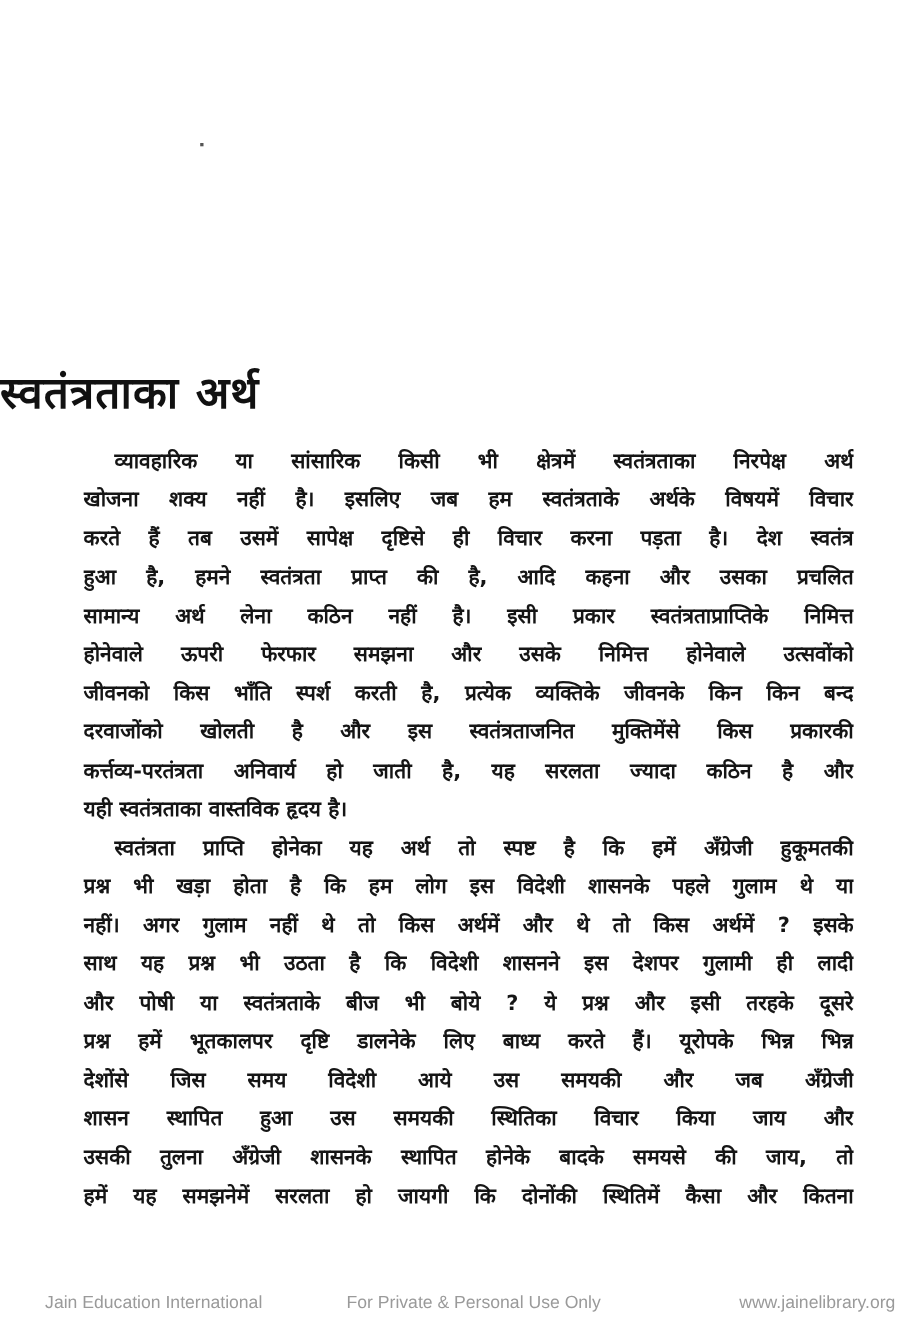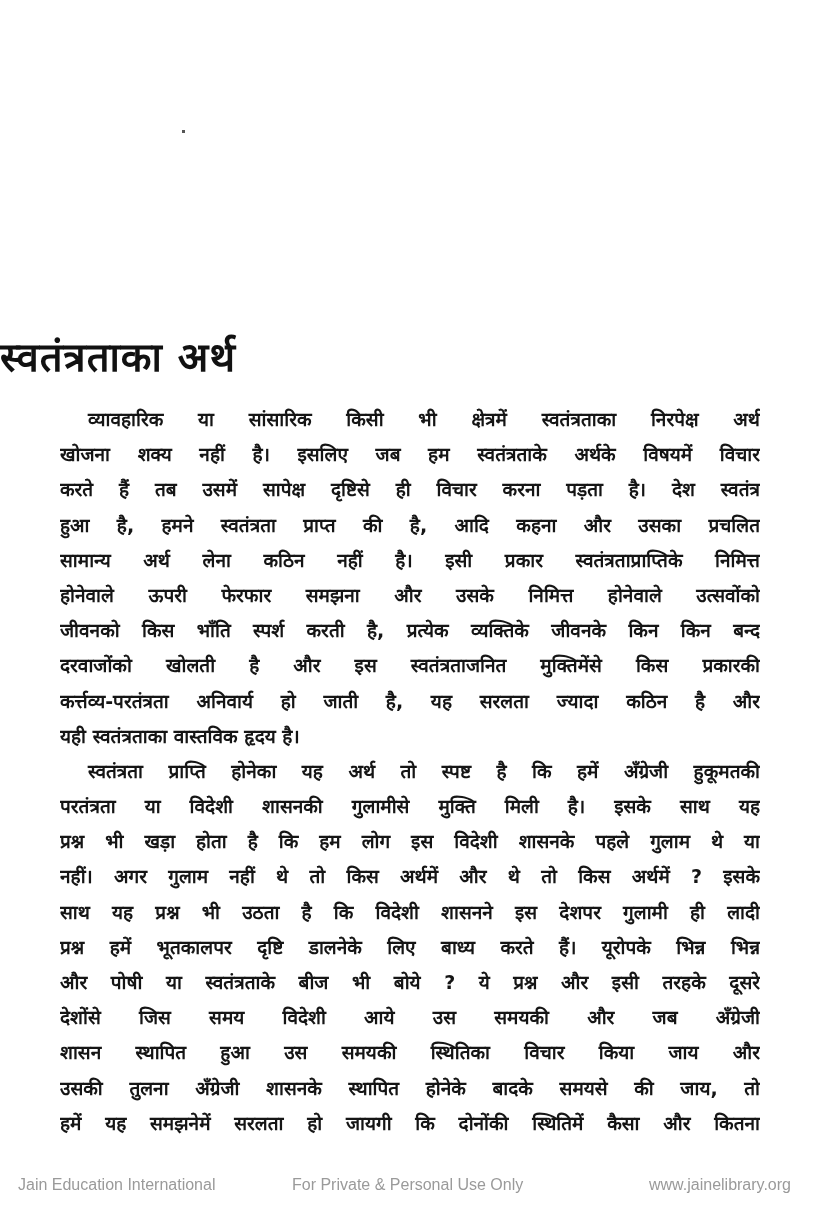--- a/index.html
+++ b/index.html
@@ -1,27 +1,27 @@
 <!DOCTYPE html>
 <html><head>
 <meta charset="utf-8">
 <style>
   html, body { margin: 0; padding: 0; background: #ffffff; }
   body { width: 828px; height: 1218px; position: relative; overflow: hidden;
          font-family: "DejaVu Sans", sans-serif; color: #151515; }
   .speck { position: absolute; left: 182px; top: 130px; width: 3px; height: 3px; background: #555; }
   .title { position: absolute; left: 0; width: 828px; top: 328px; text-align: left;
            font-size: 40px; font-weight: bold; letter-spacing: 1px; color: #111; }
-  .body { position: absolute; left: 60px; width: 700px; top: 402px; }
+  .body { position: absolute; left: 76px; width: 700px; top: 402px; }
   .line { display: block; height: 35.2px; line-height: 35.2px; font-size: 19px; font-weight: bold;
           white-space: nowrap; text-align: justify; text-align-last: justify; overflow: hidden; }
   .line.first { padding-left: 28px; }
   .line.last { text-align-last: left; }
   .footer { position: absolute; top: 1176px; font-family: "Liberation Sans", sans-serif;
-            font-size: 16px; color: #9a9a9a; }
+            font-size: 16px; color: #9a9a9a; margin-left: 23px; }
   .f1 { left: 18px; }
   .f2 { left: 292px; }
   .f3 { left: 649px; }
 </style>
 </head>
 <body>
 
 <div class="speck"></div>
 
 <div class="title">स्वतंत्रताका अर्थ</div>
@@ -34,26 +34,25 @@
     <span class="line">हुआ है, हमने स्वतंत्रता प्राप्त की है, आदि कहना और उसका प्रचलित</span>
     <span class="line">सामान्य अर्थ लेना कठिन नहीं है। इसी प्रकार स्वतंत्रताप्राप्तिके निमित्त</span>
     <span class="line">होनेवाले ऊपरी फेरफार समझना और उसके निमित्त होनेवाले उत्सवोंको</span>
     <span class="line">जीवनको किस भाँति स्पर्श करती है, प्रत्येक व्यक्तिके जीवनके किन किन बन्द</span>
     <span class="line">दरवाजोंको खोलती है और इस स्वतंत्रताजनित मुक्तिमेंसे किस प्रकारकी</span>
     <span class="line">कर्त्तव्य-परतंत्रता अनिवार्य हो जाती है, यह सरलता ज्यादा कठिन है और</span>
     <span class="line last">यही स्वतंत्रताका वास्तविक हृदय है।</span>
   </div>
   <div>
     <span class="line first">स्वतंत्रता प्राप्ति होनेका यह अर्थ तो स्पष्ट है कि हमें अँग्रेजी हुकूमतकी</span>
-    <span class="line">परतंत्रता या विदेशी शासनकी गुलामीसे मुक्ति मिली है। इसके साथ यह</span>
     <span class="line">प्रश्न भी खड़ा होता है कि हम लोग इस विदेशी शासनके पहले गुलाम थे या</span>
     <span class="line">नहीं। अगर गुलाम नहीं थे तो किस अर्थमें और थे तो किस अर्थमें ? इसके</span>
     <span class="line">साथ यह प्रश्न भी उठता है कि विदेशी शासनने इस देशपर गुलामी ही लादी</span>
+    <span class="line">और पोषी या स्वतंत्रताके बीज भी बोये ? ये प्रश्न और इसी तरहके दूसरे</span>
     <span class="line">प्रश्न हमें भूतकालपर दृष्टि डालनेके लिए बाध्य करते हैं। यूरोपके भिन्न भिन्न</span>
-    <span class="line">और पोषी या स्वतंत्रताके बीज भी बोये ? ये प्रश्न और इसी तरहके दूसरे</span>
     <span class="line">देशोंसे जिस समय विदेशी आये उस समयकी और जब अँग्रेजी</span>
     <span class="line">शासन स्थापित हुआ उस समयकी स्थितिका विचार किया जाय और</span>
     <span class="line">उसकी तुलना अँग्रेजी शासनके स्थापित होनेके बादके समयसे की जाय, तो</span>
     <span class="line">हमें यह समझनेमें सरलता हो जायगी कि दोनोंकी स्थितिमें कैसा और कितना</span>
   </div>
 </div>
 
 <div class="footer f1">Jain Education International</div>
 <div class="footer f2">For Private &amp; Personal Use Only</div>
 <div class="footer f3">www.jainelibrary.org</div>

